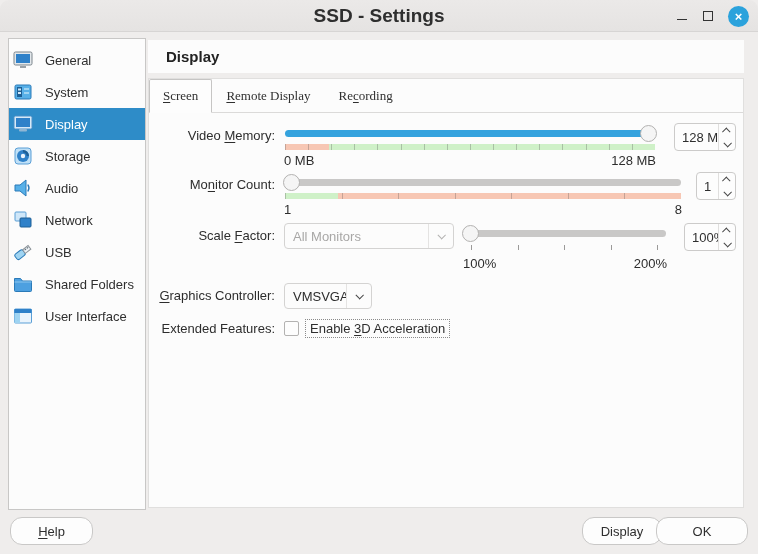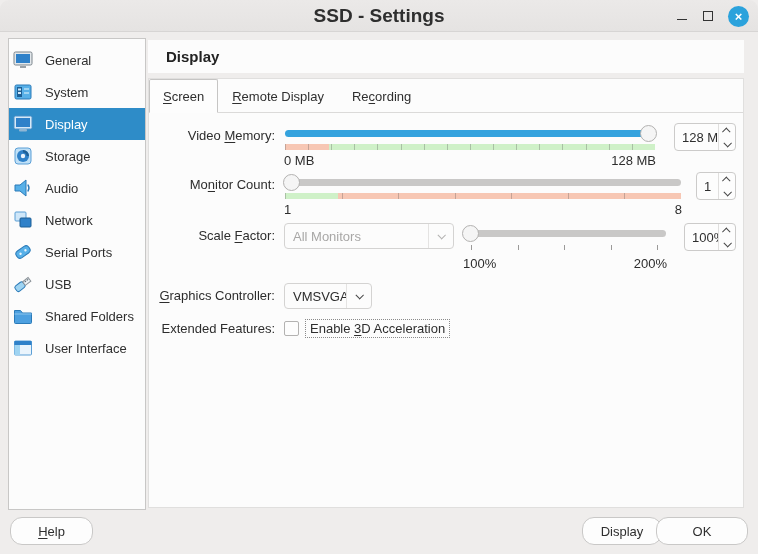--- a/index.html
+++ b/index.html
@@ -45,21 +45,21 @@
     position:absolute; left:148px; top:40px; width:596px; height:33px;
     background:#fcfcfc; display:flex; align-items:center; padding-left:18px;
     font-size:15px; font-weight:bold; color:#232323;
   }
 
   
   .tabpane {
     position:absolute; left:148px; top:78px; width:596px; height:430px;
     background:#fcfcfc; border:1px solid #e0dfde;
   }
-  .tabbar { display:flex; height:34px; border-bottom:1px solid #dbdad9; align-items:stretch; padding-left:0; }
+  .tabbar { display:flex; height:34px; border-bottom:1px solid #dbdad9; align-items:stretch; padding-left:0;font-family:Liberation Serif, serif; }
   .tab {
     padding:0 13px; font-size:13px; color:#2f2f2f;
     display:flex; align-items:center;
     border:1px solid transparent; margin-bottom:-1px;
   }
   .tab.selected {
     background:#fdfdfd; border:1px solid #c6c5c4; border-bottom-color:#fdfdfd;
     border-radius:2px 2px 0 0;
   }
   .mn { text-decoration:underline; text-underline-offset:2px; }
@@ -221,32 +221,20 @@
         <svg width="22" height="22" viewBox="0 0 22 22">
             <rect x="3" y="3" width="11" height="9" rx="1" fill="#cfe7f9" stroke="#5b9fd6"></rect>
             <rect x="8" y="9" width="11" height="9" rx="1" fill="#2f81c9" stroke="#1d5f96"></rect>
           </svg>
       </span>
       <span>Network</span>
     </div>
     <div class="side-item">
       <span class="side-icon">
         <svg width="22" height="22" viewBox="0 0 22 22">
-            <g transform="rotate(-35 11 11)">
-              <rect x="3.5" y="7" width="15" height="8" rx="3.5" fill="#57b0e8" stroke="#2a7ab8"></rect>
-              <circle cx="8" cy="11" r="1.2" fill="#eaf4fc"></circle>
-              <circle cx="14" cy="11" r="1.2" fill="#eaf4fc"></circle>
-            </g>
-          </svg>
-      </span>
-      <span>Serial Ports</span>
-    </div>
-    <div class="side-item">
-      <span class="side-icon">
-        <svg width="22" height="22" viewBox="0 0 22 22">
             <g transform="rotate(-38 11 11)">
               <rect x="2" y="8" width="10" height="6.5" rx="2" fill="#9fd4f2" stroke="#2a7ab8"></rect>
               <rect x="12" y="9" width="7" height="4.5" fill="#eef3f7" stroke="#8b9298"></rect>
               <rect x="13.5" y="10" width="1.8" height="1" fill="#5b6770"></rect>
               <rect x="16.2" y="10" width="1.8" height="1" fill="#5b6770"></rect>
             </g>
           </svg>
       </span>
       <span>USB</span>
     </div>

